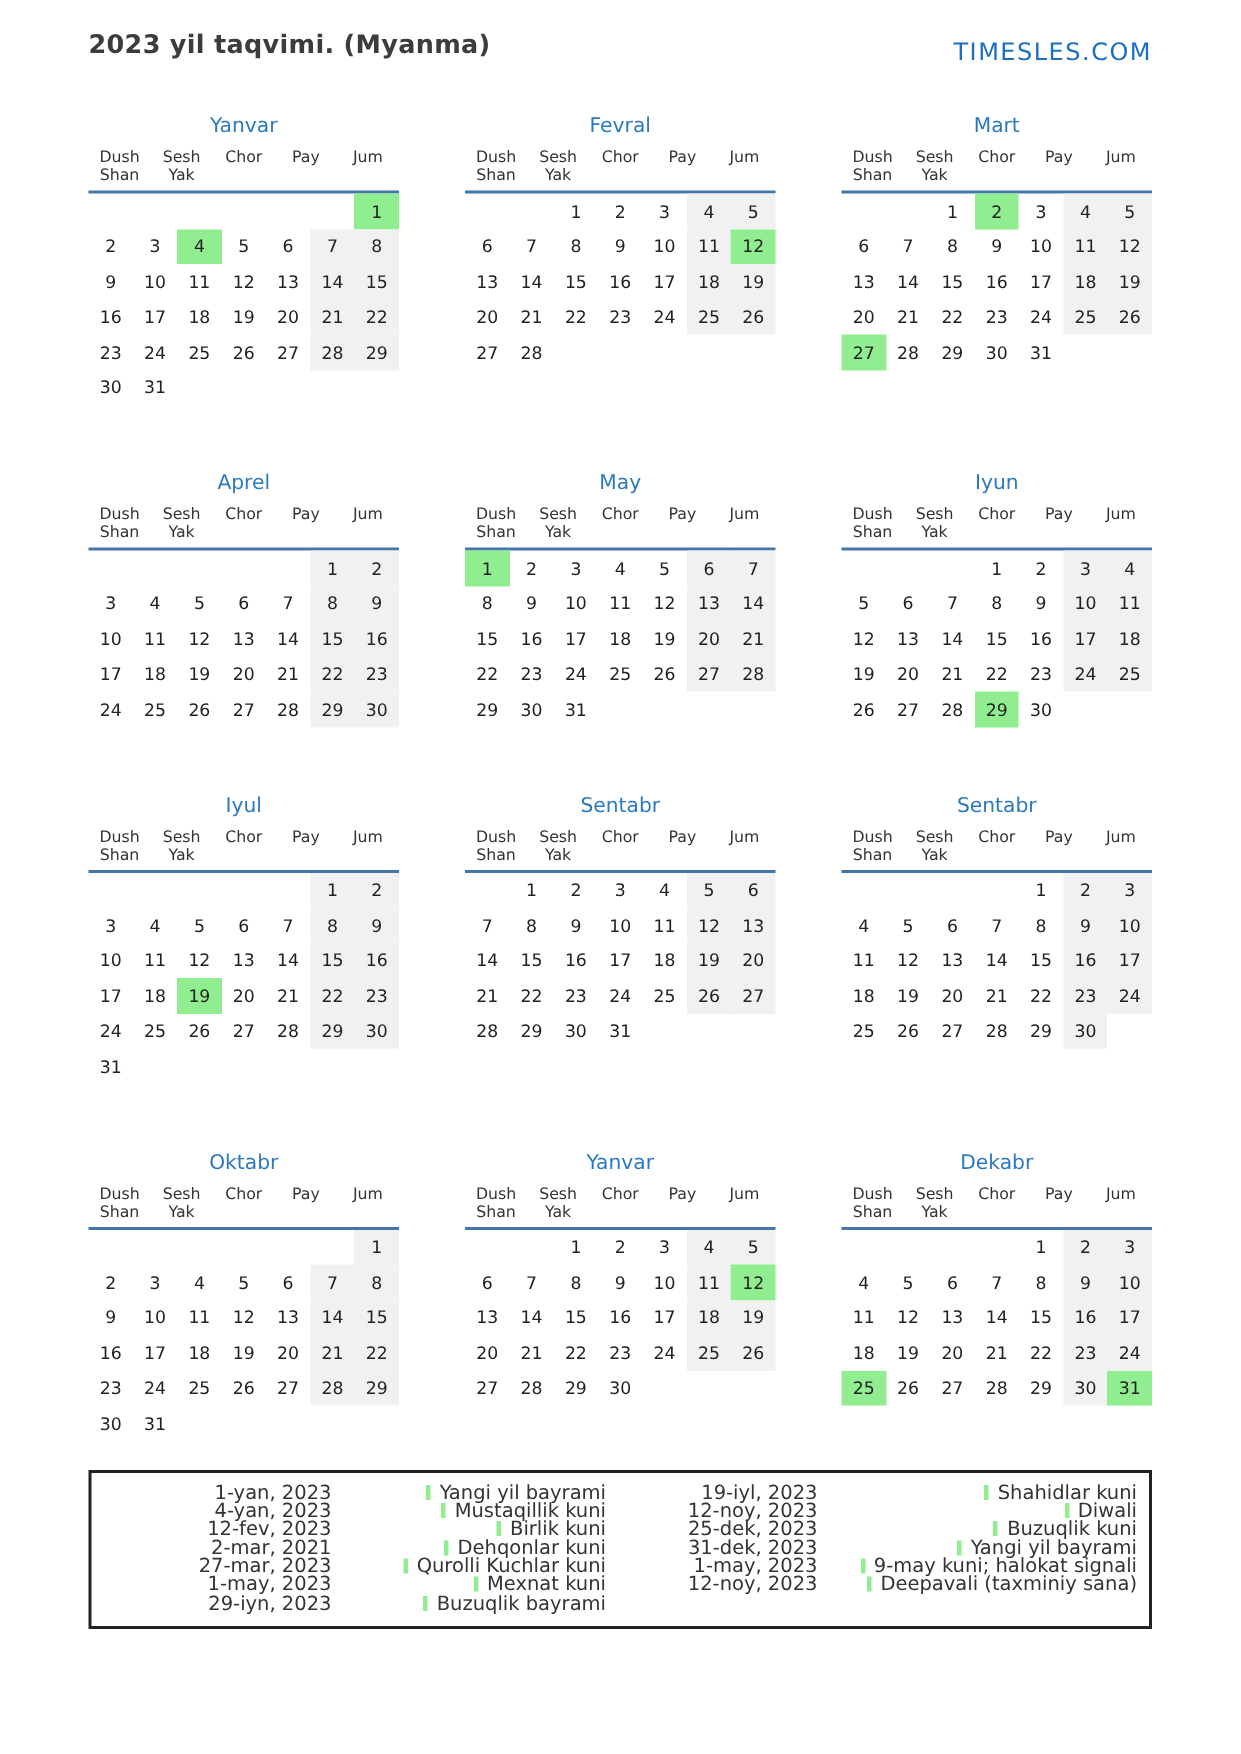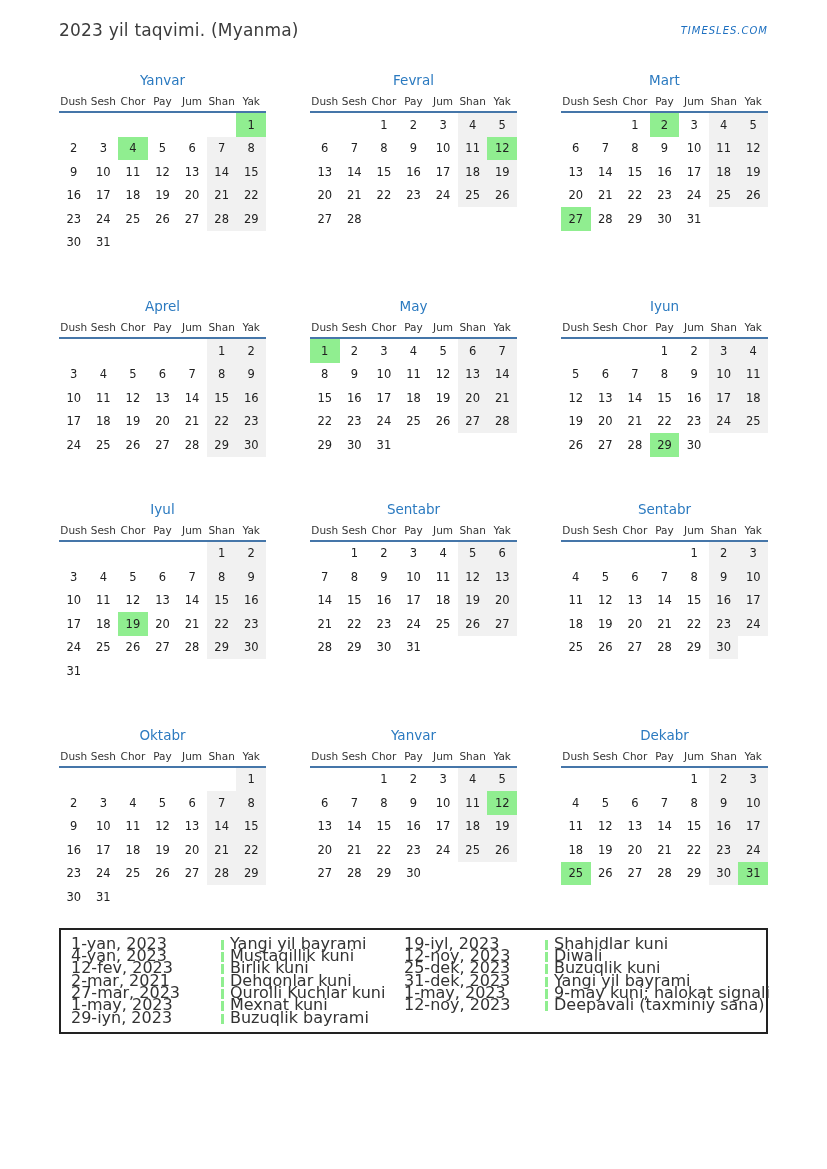--- a/index.html
+++ b/index.html
@@ -14,57 +14,58 @@
   *{box-sizing:border-box;margin:0;padding:0;}
   html,body{background:#ffffff;}
   body{
     width:827px;height:1169px;
     font-family:"DejaVu Sans","Liberation Sans",sans-serif;
     color:var(--text);
     position:relative;
   }
   .wrap{padding:20px 59px 0 59px;}
   .topbar{display:flex;justify-content:space-between;align-items:flex-start;padding:0 0 0 0;}
-  .page-title{font-size:17px;font-weight:400;color:#3c3c3c;letter-spacing:0.2px;padding-left:0;text-align:center;}
-  .site-link{font-size:10px;color:var(--link);letter-spacing:1px;text-decoration:none;margin-top:5px;font-style:italic;}
+  .page-title{font-size:17px;font-weight:700;color:#3c3c3c;letter-spacing:0.2px;padding-left:0;text-align:center;}
+  .site-link{font-size:16px;color:var(--link);letter-spacing:1px;text-decoration:none;margin-top:5px;}
   .months-grid{
     margin-top:32px;
     display:grid;
     grid-template-columns:repeat(3,1fr);
     column-gap:14px;
     row-gap:28px;
     align-items:start;
     gap:44px;
   }
   .month{width:100%;}
   .month-title{
     text-align:center;font-size:13.5px;color:var(--month-title);
     margin-bottom:7px;font-weight:400;
   }
   .dow-row{
-    display:grid;grid-template-columns:repeat(7,1fr);
+    display:grid;grid-template-columns:repeat(5,1fr);
     padding-bottom:4px;border-bottom:2px solid var(--underline);
   }
   .dow{font-size:10.5px;color:#333;text-align:center;}
   .week{display:grid;grid-template-columns:repeat(7,1fr);}
   .cell{
     height:23.5px;display:flex;align-items:center;justify-content:center;
     font-size:11.5px;color:#222;
   }
   .cell.weekend{background:var(--weekend);}
   .cell.holiday{background:var(--holiday);}
   .legend{
     margin-top:19px;
     border:2px solid var(--legend-border);
     padding:8px 8px 8px 10px;
     display:grid;
     grid-template-columns:150px 183px 141px 1fr;
-    font-size:16px;
+    font-size:13px;
     color:#333;
     min-height:96px;
+    text-align:right;
   }
   .legend-col{display:flex;flex-direction:column;}
   .legend-line{line-height:12.4px;height:12.4px;white-space:nowrap;}
   .tick{
     display:inline-block;width:3px;height:10px;background:var(--holiday);
     margin-right:6px;vertical-align:-1px;
   }
 </style>
 </head>
 <body>

